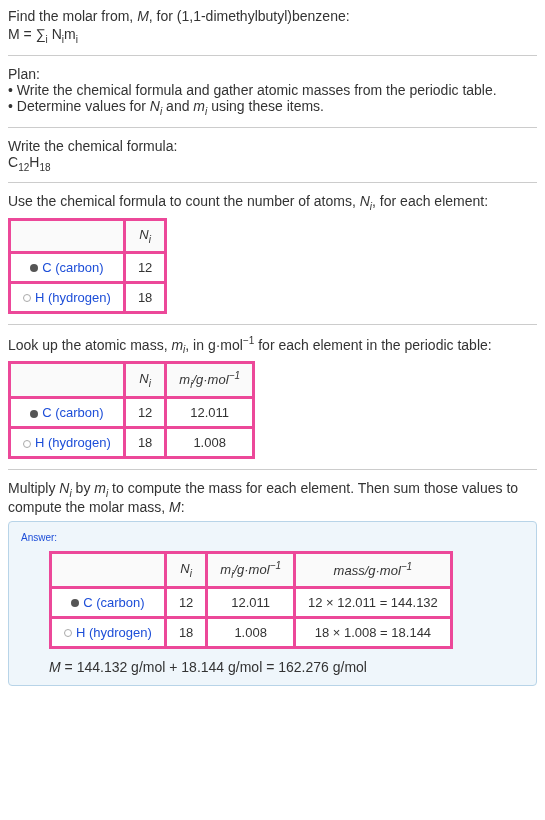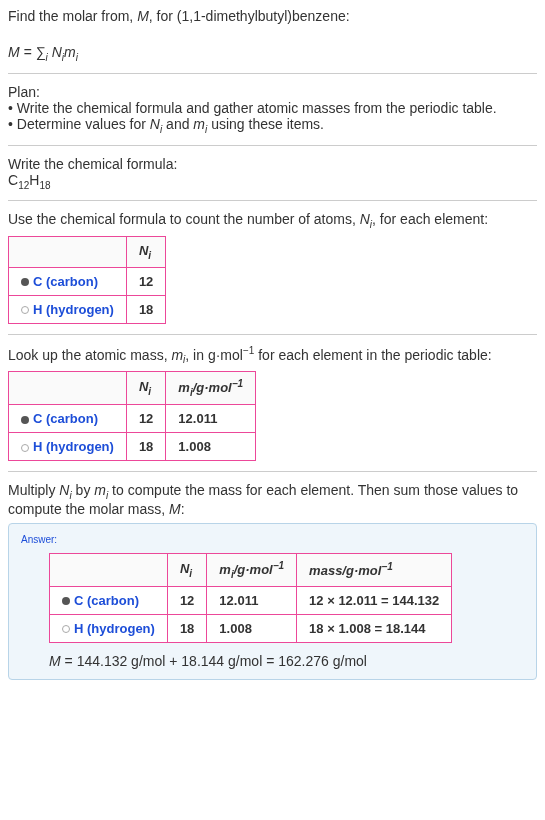--- a/index.html
+++ b/index.html
@@ -17,42 +17,41 @@
     }
     .section {
       margin-bottom: 8px;
     }
     hr {
       border: none;
       border-top: 1px solid #ccc;
       margin: 10px 0;
     }
     .formula {
-      font-style: italic;
-      margin-top: 20px;
+      margin-top: 2px;
     }
     .sub {
       font-size: 10px;
       vertical-align: sub;
     }
     .sup {
       font-size: 10px;
       vertical-align: super;
     }
     table {
       border-collapse: collapse;
       margin-top: 6px;
       background: #fff;
     }
     th, td {
-      border: 1px solid #ec4899;
+      border: 3px solid #ec4899;
       padding: 6px 12px;
-      text-align: left;
+      text-align: center;
       font-size: 13px;
-      font-weight: bold;
+      font-weight: normal;
     }
     th {
       background: #fafafa;
     }
     .element-cell {
       color: #1d4ed8;
     }
     .element-dot {
       display: inline-block;
       width: 8px;

